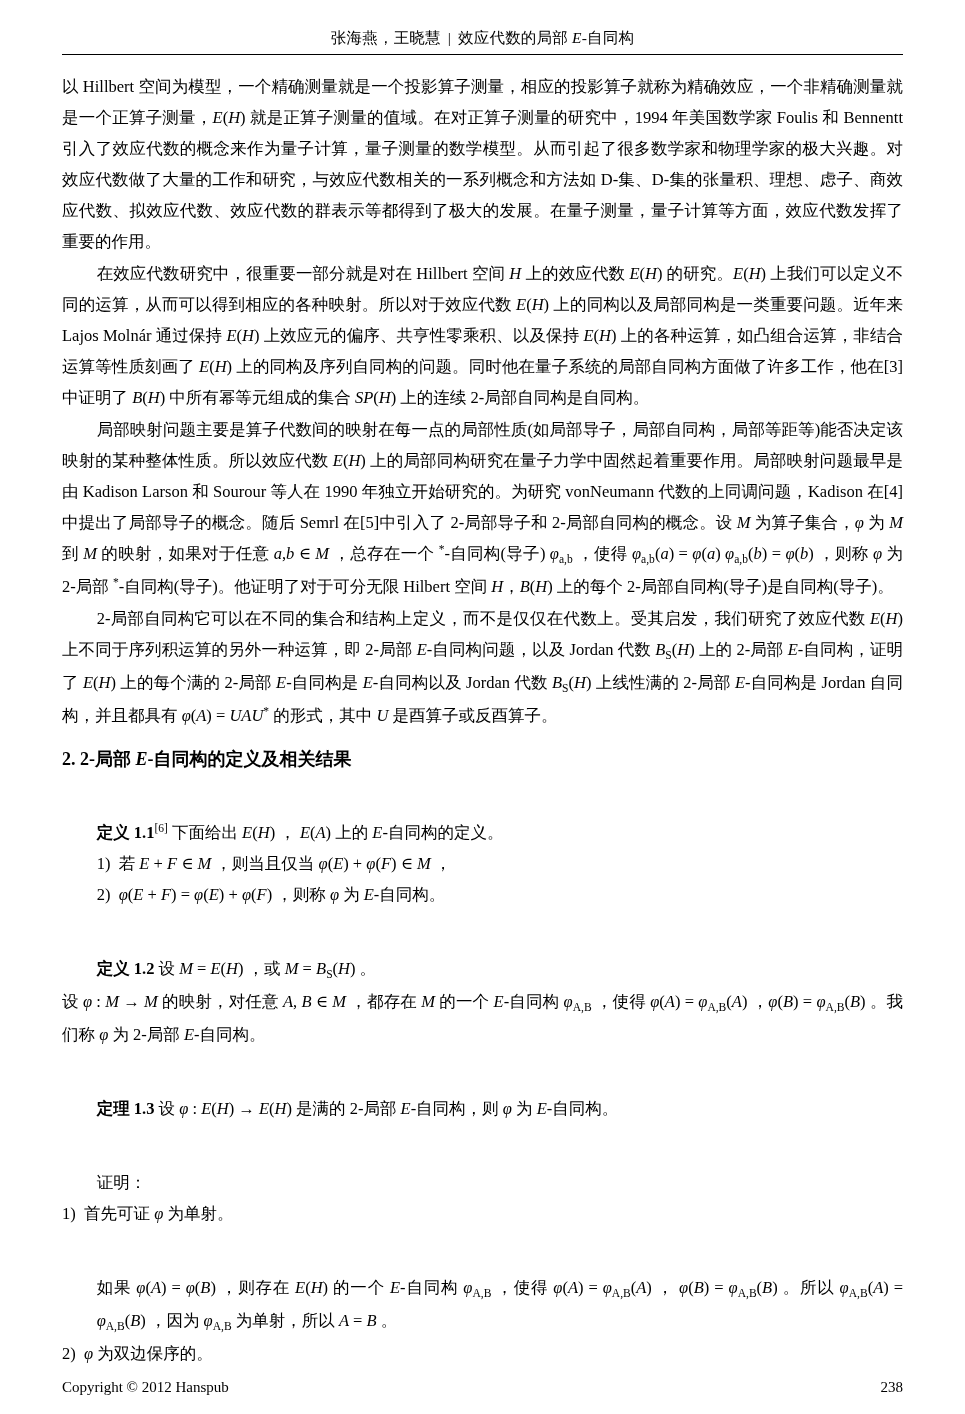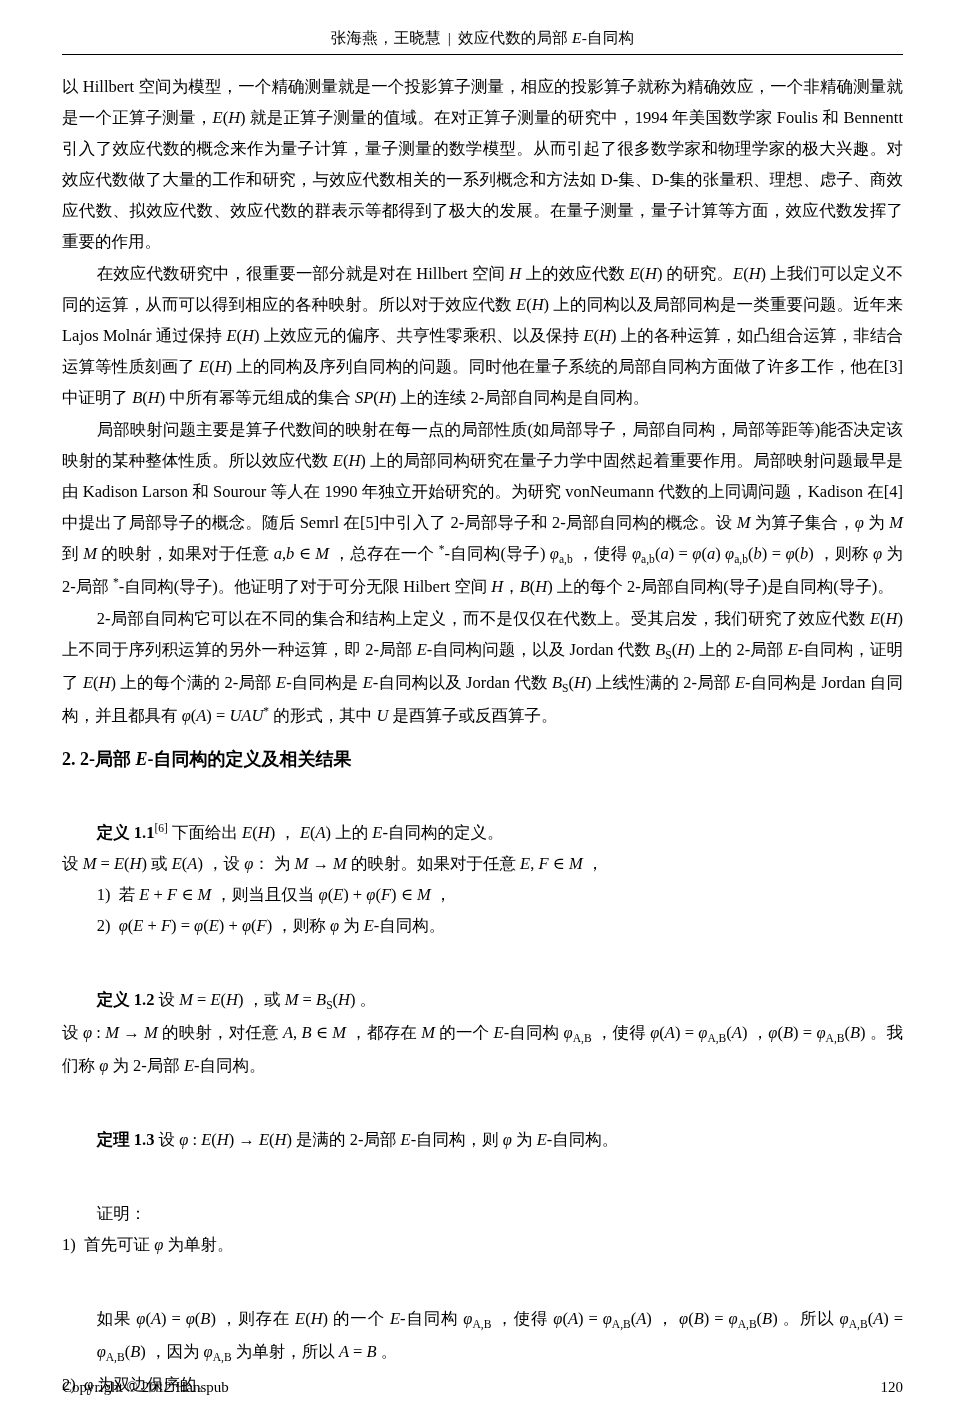--- a/index.html
+++ b/index.html
@@ -119,23 +119,20 @@
 
   <h2 class="sec-head">
     <span>2.</span>
     <span>2-局部 <span class="it">E</span>-自同构的定义及相关结果</span>
   </h2>
 
   <p class="defn center-ind">
     <span class="defn-lead">定义 1.1</span><span class="sup">[6]</span>
     <span>下面给出 <span class="mathit">E</span>(<span class="mathit">H</span>) ， <span class="mathit">E</span>(<span class="mathit">A</span>) 上的 <span class="mathit">E</span>-自同构的定义。</span>
   </p>
-  <p class="defn">
-    设 <span class="mathit">M</span> = <span class="mathit">E</span>(<span class="mathit">H</span>) 或 <span class="mathit">E</span>(<span class="mathit">A</span>) ，设 <span class="mathit">φ</span>： 为 <span class="mathit">M</span> → <span class="mathit">M</span> 的映射。如果对于任意 <span class="mathit">E</span>, <span class="mathit">F</span> ∈ <span class="mathit">M</span> ，
-  </p>
   <p class="list-line">
     1)&nbsp; 若 <span class="mathit">E</span> + <span class="mathit">F</span> ∈ <span class="mathit">M</span> ，则当且仅当 <span class="mathit">φ</span>(<span class="mathit">E</span>) + <span class="mathit">φ</span>(<span class="mathit">F</span>) ∈ <span class="mathit">M</span> ，
   </p>
   <p class="list-line">
     2)&nbsp; <span class="mathit">φ</span>(<span class="mathit">E</span> + <span class="mathit">F</span>) = <span class="mathit">φ</span>(<span class="mathit">E</span>) + <span class="mathit">φ</span>(<span class="mathit">F</span>) ，则称 <span class="mathit">φ</span> 为 <span class="mathit">E</span>-自同构。
   </p>
   <p class="defn center-ind">
     <span class="defn-lead">定义 1.2</span>
     <span>设 <span class="mathit">M</span> = <span class="mathit">E</span>(<span class="mathit">H</span>) ，或 <span class="mathit">M</span> = <span class="mathit">B</span><span class="sub">S</span>(<span class="mathit">H</span>) 。</span>
   </p>
@@ -152,16 +149,16 @@
   </p>
   <p class="defn center-ind">
     如果 <span class="mathit">φ</span>(<span class="mathit">A</span>) = <span class="mathit">φ</span>(<span class="mathit">B</span>) ，则存在 <span class="mathit">E</span>(<span class="mathit">H</span>) 的一个 <span class="mathit">E</span>-自同构 <span class="mathit">φ</span><span class="sub">A,B</span> ，使得 <span class="mathit">φ</span>(<span class="mathit">A</span>) = <span class="mathit">φ</span><span class="sub">A,B</span>(<span class="mathit">A</span>) ， <span class="mathit">φ</span>(<span class="mathit">B</span>) = <span class="mathit">φ</span><span class="sub">A,B</span>(<span class="mathit">B</span>) 。所以 <span class="mathit">φ</span><span class="sub">A,B</span>(<span class="mathit">A</span>) = <span class="mathit">φ</span><span class="sub">A,B</span>(<span class="mathit">B</span>) ，因为 <span class="mathit">φ</span><span class="sub">A,B</span> 为单射，所以 <span class="mathit">A</span> = <span class="mathit">B</span> 。
   </p>
   <p class="defn">
     2)&nbsp; <span class="mathit">φ</span> 为双边保序的。
   </p>
 
   <div class="footer">
     <span>Copyright © 2012 Hanspub</span>
-    <span class="page-num">120</span>
+    <span class="page-num">238</span>
   </div>
 
 </div>
 
 </body></html>

